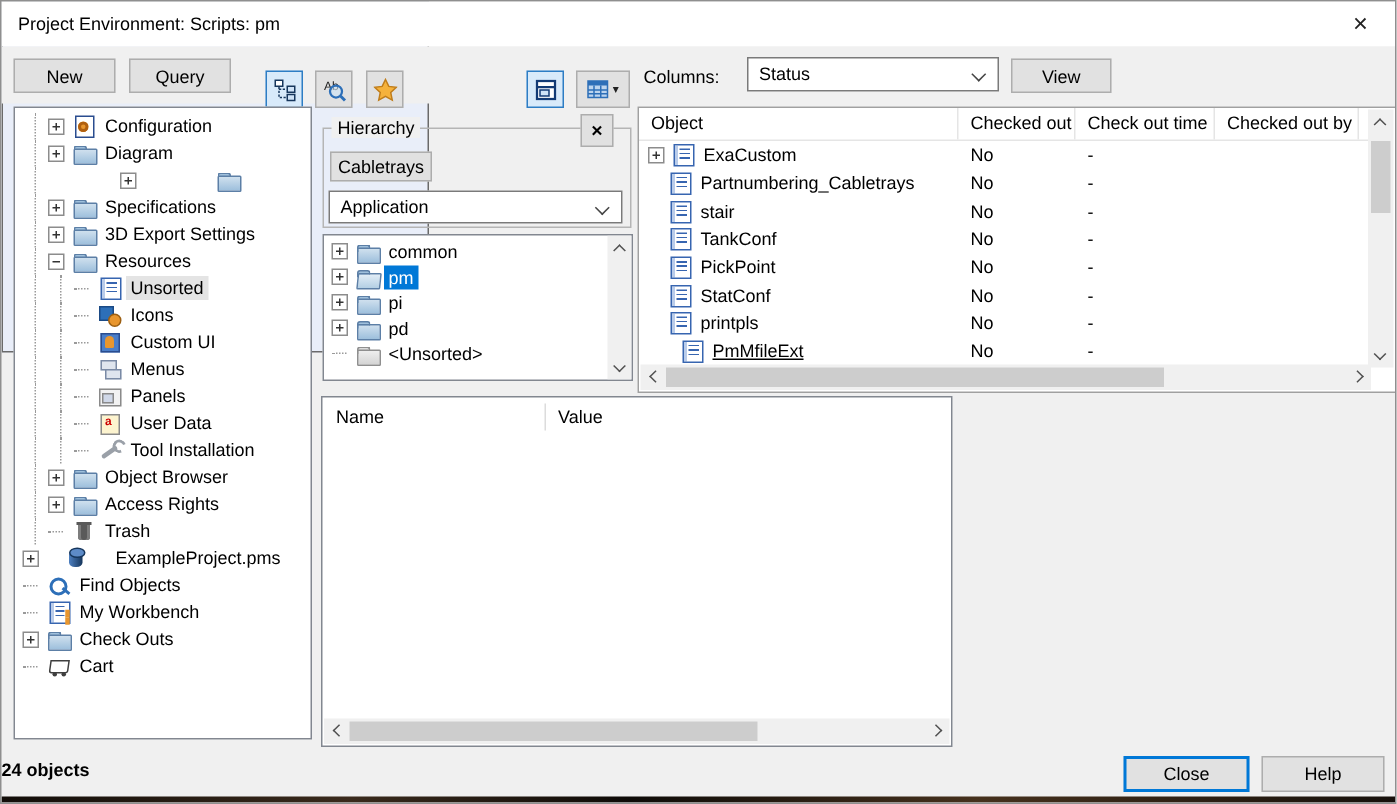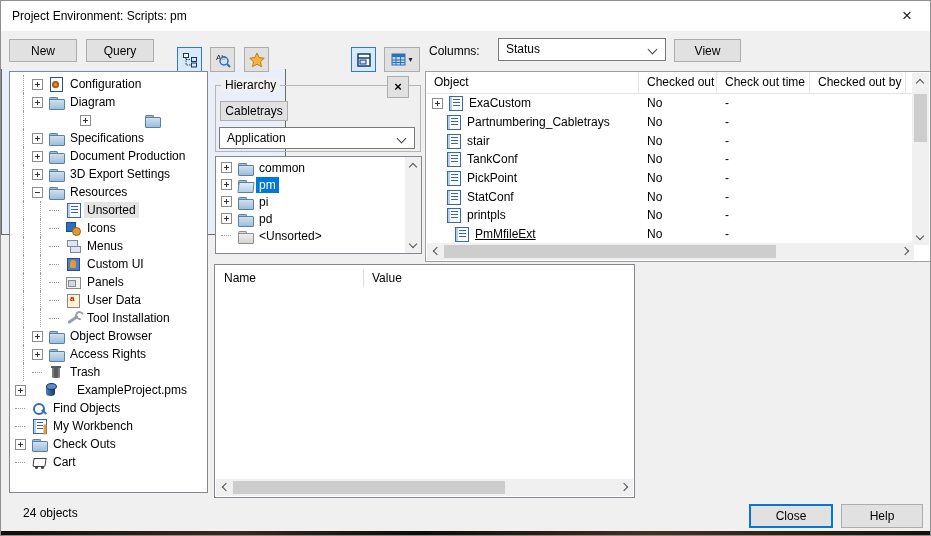--- a/index.html
+++ b/index.html
@@ -118,21 +118,21 @@
   .obj-hscroll { left: 1px; bottom: 1px; height: 17px; width: 487px; }
 
   
   .phead { position: relative; height: 26px; }
   .phcell-name { position: absolute; left: 9px; top: 6px; }
   .phcell-value { position: absolute; left: 157px; top: 6px; }
   .psep { position: absolute; left: 148px; top: 4px; height: 18px; width: 1px; background: #dcdcdc; }
   .prop-hscroll { left: 1px; bottom: 1px; height: 17px; width: 417px; }
 
   
-  .status-text { position: absolute; left: 22px; top: 505px; }
+  .status-text { position: absolute; left: 0; top: 505px; font-weight: bold; }
   .btn-close { left: 748px; top: 503px; width: 84px; height: 24px; border: 2px solid #0078d7; }
   .btn-help  { left: 840px; top: 503px; width: 82px; height: 24px; }
   .bottom-strip { position: absolute; left: 0; bottom: 0; width: 100%; height: 4px;
     background: linear-gradient(90deg,#120d09,#3a2a1c 25%,#0e0b08 45%,#46311d 70%,#16100b); }
 </style>
 </head>
 <body>
 
 <div class="dialog">
 
@@ -221,28 +221,20 @@
         </span>
         <span class="ti icon-folder"></span>
         <span class="tlabel">Specifications</span>
       </div>
       <div class="trow" style="height: 18px;">
         <span class="guide"></span>
         <span class="nodecell">
           <span class="expbox plus"></span>
         </span>
         <span class="ti icon-folder"></span>
-        <span class="tlabel">Document Production</span>
-      </div>
-      <div class="trow" style="height: 18px;">
-        <span class="guide"></span>
-        <span class="nodecell">
-          <span class="expbox plus"></span>
-        </span>
-        <span class="ti icon-folder"></span>
         <span class="tlabel">3D Export Settings</span>
       </div>
       <div class="trow" style="height: 18px;">
         <span class="guide"></span>
         <span class="nodecell">
           <span class="expbox minus"></span>
         </span>
         <span class="ti icon-folder"></span>
         <span class="tlabel">Resources</span>
       </div>
@@ -263,31 +255,31 @@
         </span>
         <span class="ti icon-icons"></span>
         <span class="tlabel">Icons</span>
       </div>
       <div class="trow" style="height: 18px;">
         <span class="guide"></span>
         <span class="guide"></span>
         <span class="nodecell">
           <span class="dash"></span>
         </span>
+        <span class="ti icon-custom-ui"></span>
+        <span class="tlabel">Custom UI</span>
+      </div>
+      <div class="trow" style="height: 18px;">
+        <span class="guide"></span>
+        <span class="guide"></span>
+        <span class="nodecell">
+          <span class="dash"></span>
+        </span>
         <span class="ti icon-menus"></span>
         <span class="tlabel">Menus</span>
-      </div>
-      <div class="trow" style="height: 18px;">
-        <span class="guide"></span>
-        <span class="guide"></span>
-        <span class="nodecell">
-          <span class="dash"></span>
-        </span>
-        <span class="ti icon-custom-ui"></span>
-        <span class="tlabel">Custom UI</span>
       </div>
       <div class="trow" style="height: 18px;">
         <span class="guide"></span>
         <span class="guide"></span>
         <span class="nodecell">
           <span class="dash"></span>
         </span>
         <span class="ti icon-panels"></span>
         <span class="tlabel">Panels</span>
       </div>

